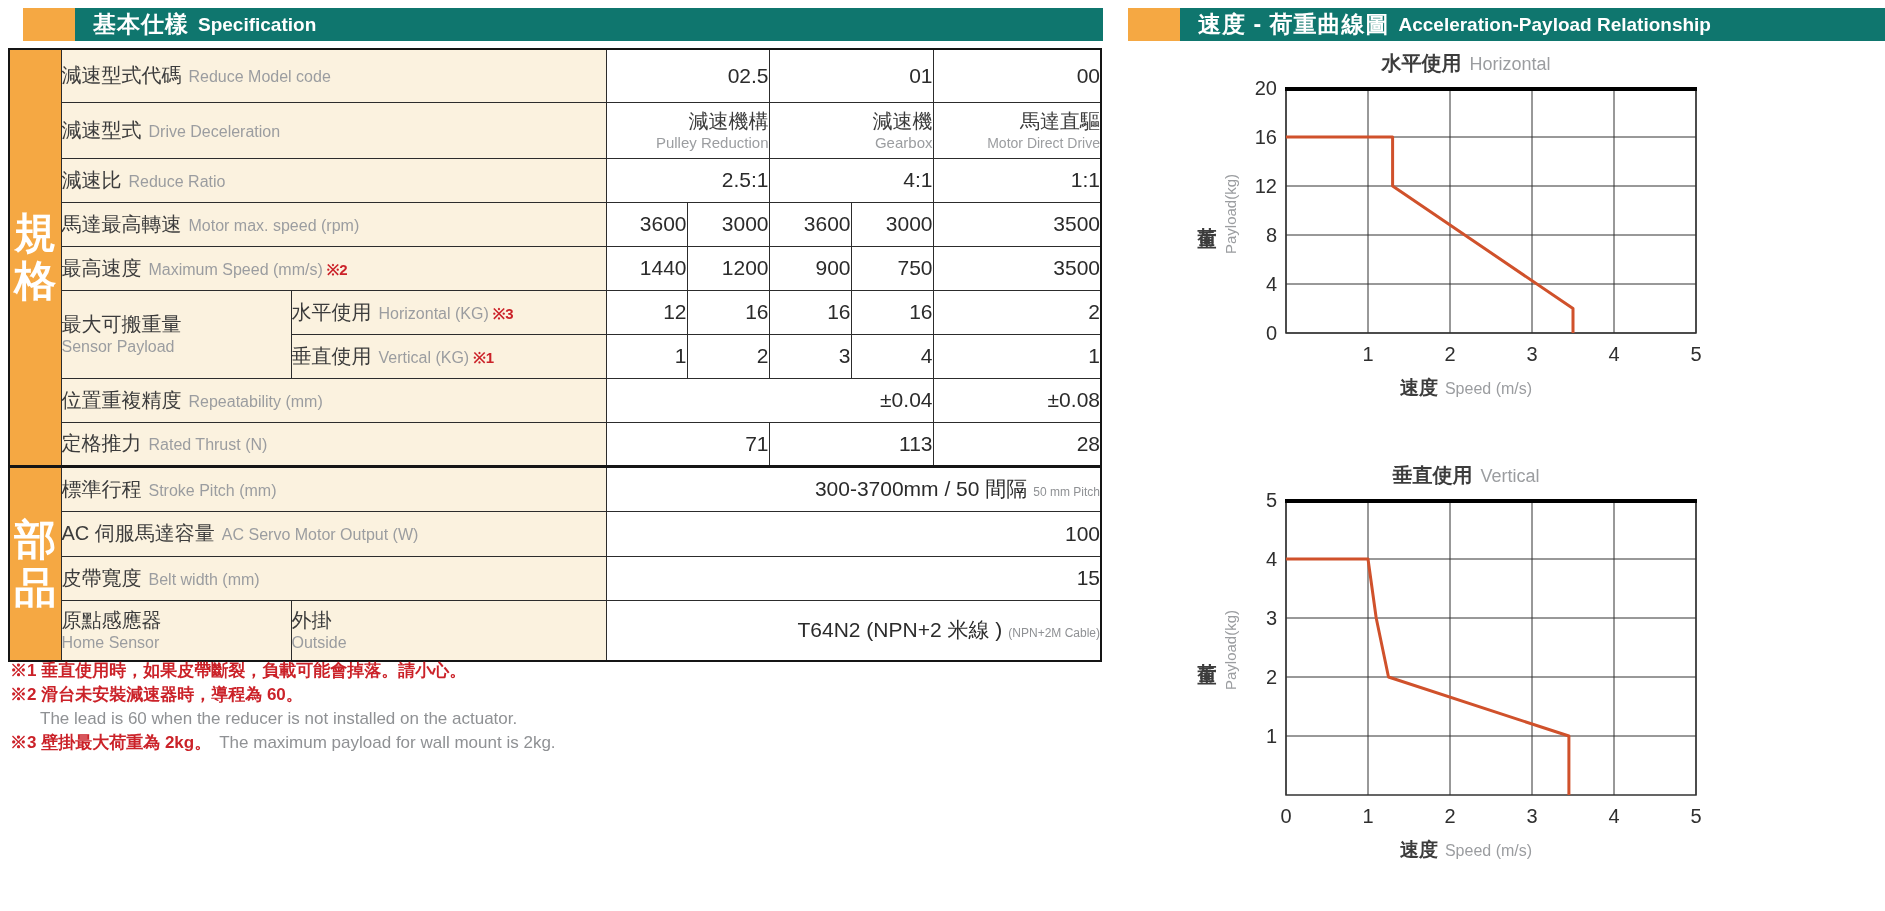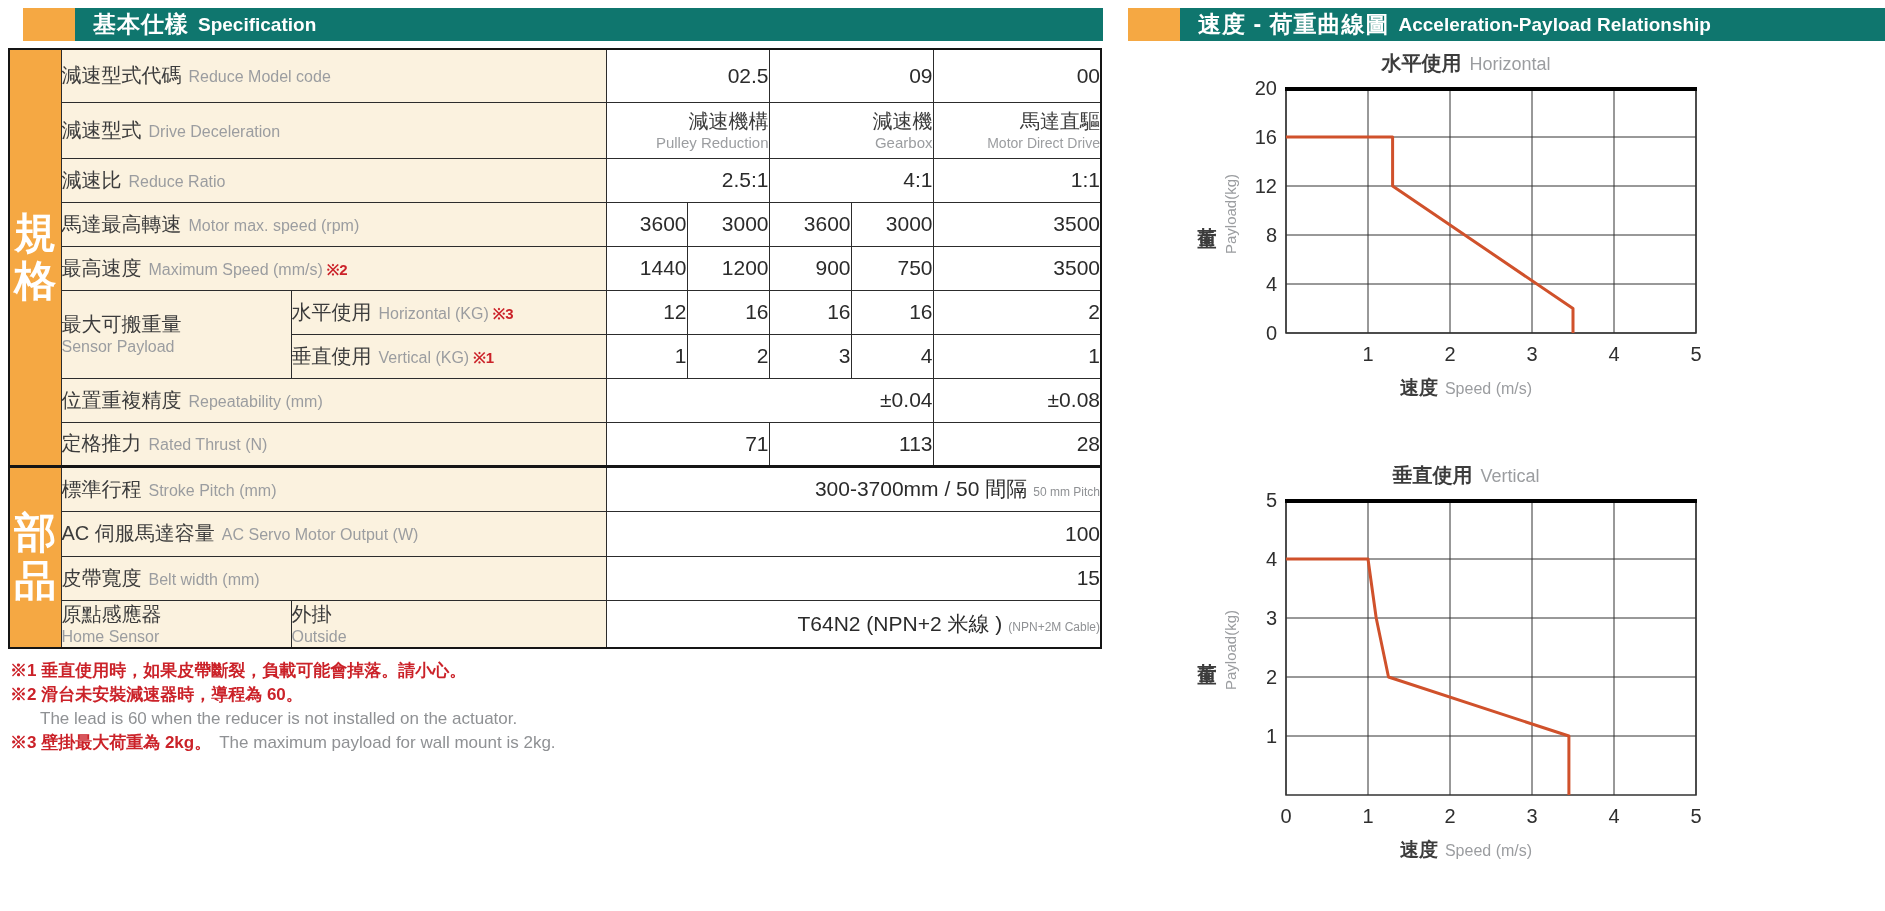--- a/index.html
+++ b/index.html
@@ -87,21 +87,21 @@
     <tbody>
       <tr style="height:53px">
         <td class="orange" rowspan="9">
           <div>規</div>
           <div>格</div>
         </td>
         <td class="lbl" colspan="2">
           <span class="zh">減速型式代碼</span><span class="en">Reduce Model code</span>
         </td>
         <td class="val big" colspan="2">02.5</td>
-        <td class="val big" colspan="2">09</td>
+        <td class="val big" colspan="2">01</td>
         <td class="val big">00</td>
       </tr>
       <tr style="height:56px">
         <td class="lbl" colspan="2">
           <span class="zh">減速型式</span><span class="en">Drive Deceleration</span>
         </td>
         <td class="val" colspan="2">
           <span class="v-zh">減速機構</span>
             <span class="v-en">Pulley Reduction</span>
         </td>
@@ -198,21 +198,21 @@
           <span class="zh">AC 伺服馬達容量</span><span class="en">AC Servo Motor Output (W)</span>
         </td>
         <td class="val big" colspan="5">100</td>
       </tr>
       <tr style="height:44px">
         <td class="lbl" colspan="2">
           <span class="zh">皮帶寬度</span><span class="en">Belt width  (mm)</span>
         </td>
         <td class="val big" colspan="5">15</td>
       </tr>
-      <tr style="height:47px">
+      <tr style="height:61px">
         <td class="lbl">
           <span class="l2-zh">原點感應器</span>
           <span class="l2-en">Home Sensor</span>
         </td>
         <td class="lbl">
           <span class="l2-zh">外掛</span>
           <span class="l2-en">Outside</span>
         </td>
         <td class="val" colspan="5">
           <span class="big">T64N2 (NPN+2 米線 )</span><span class="inline-gray">(NPN+2M Cable)</span>

